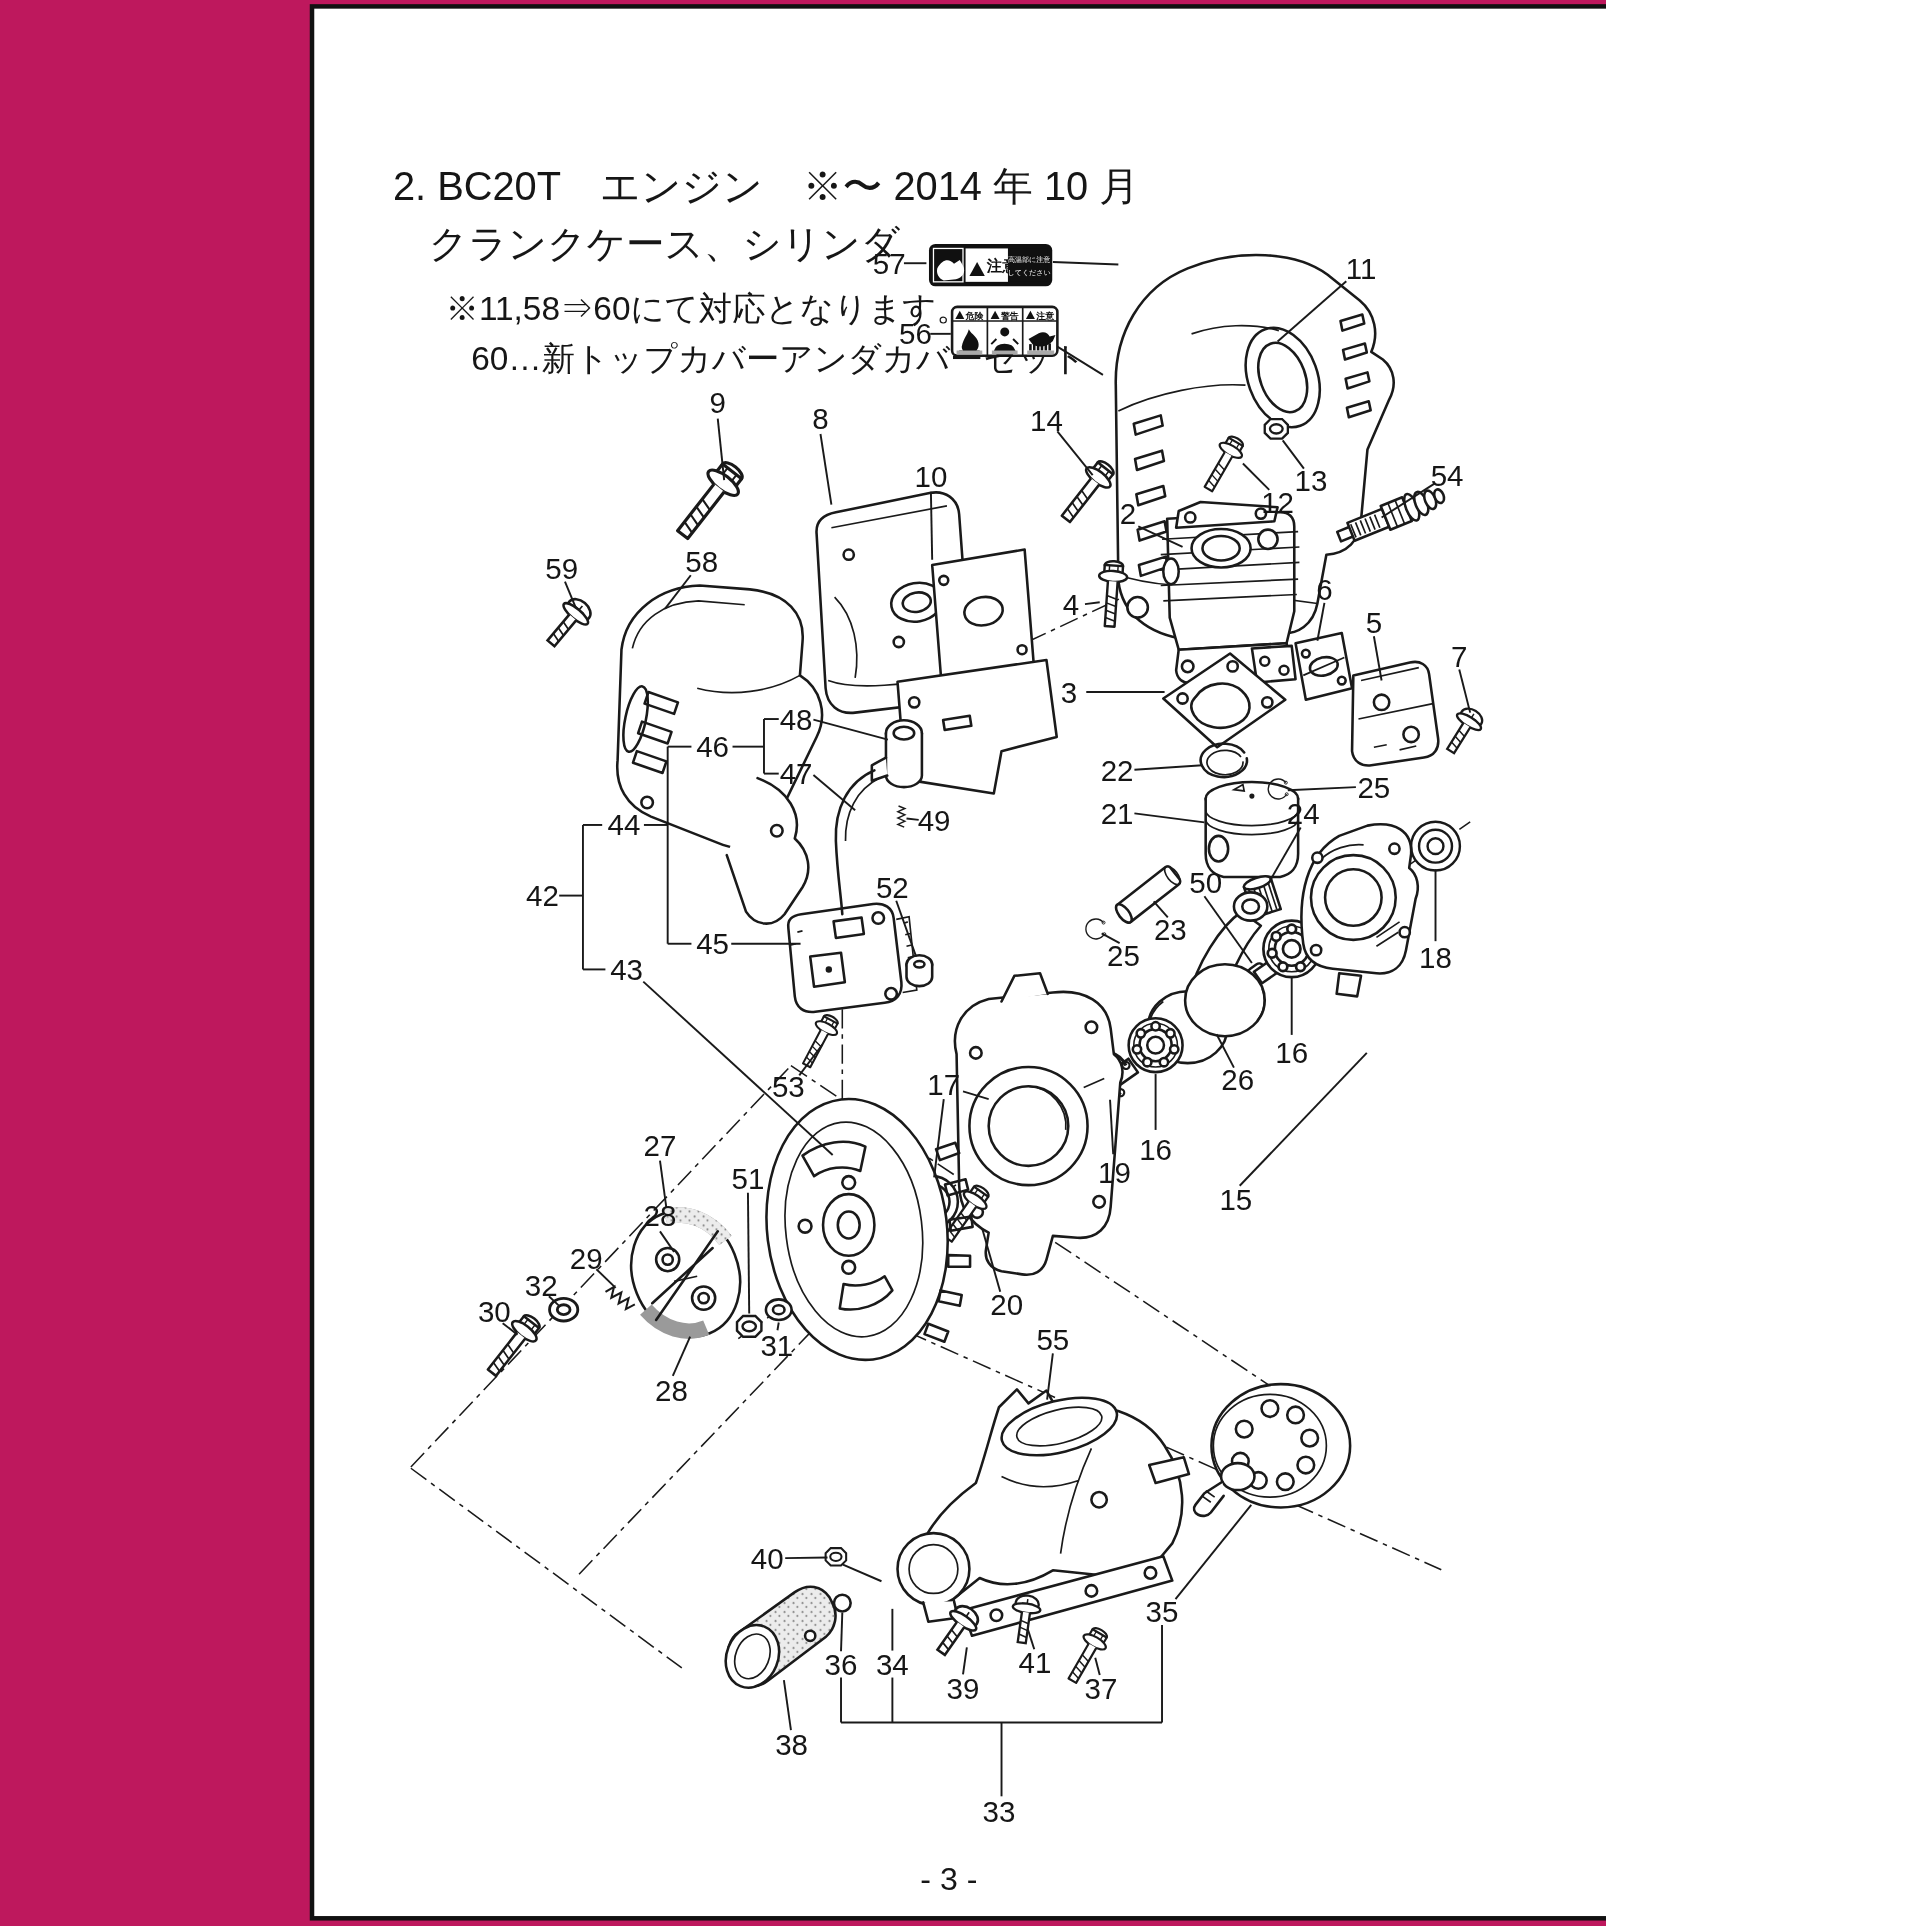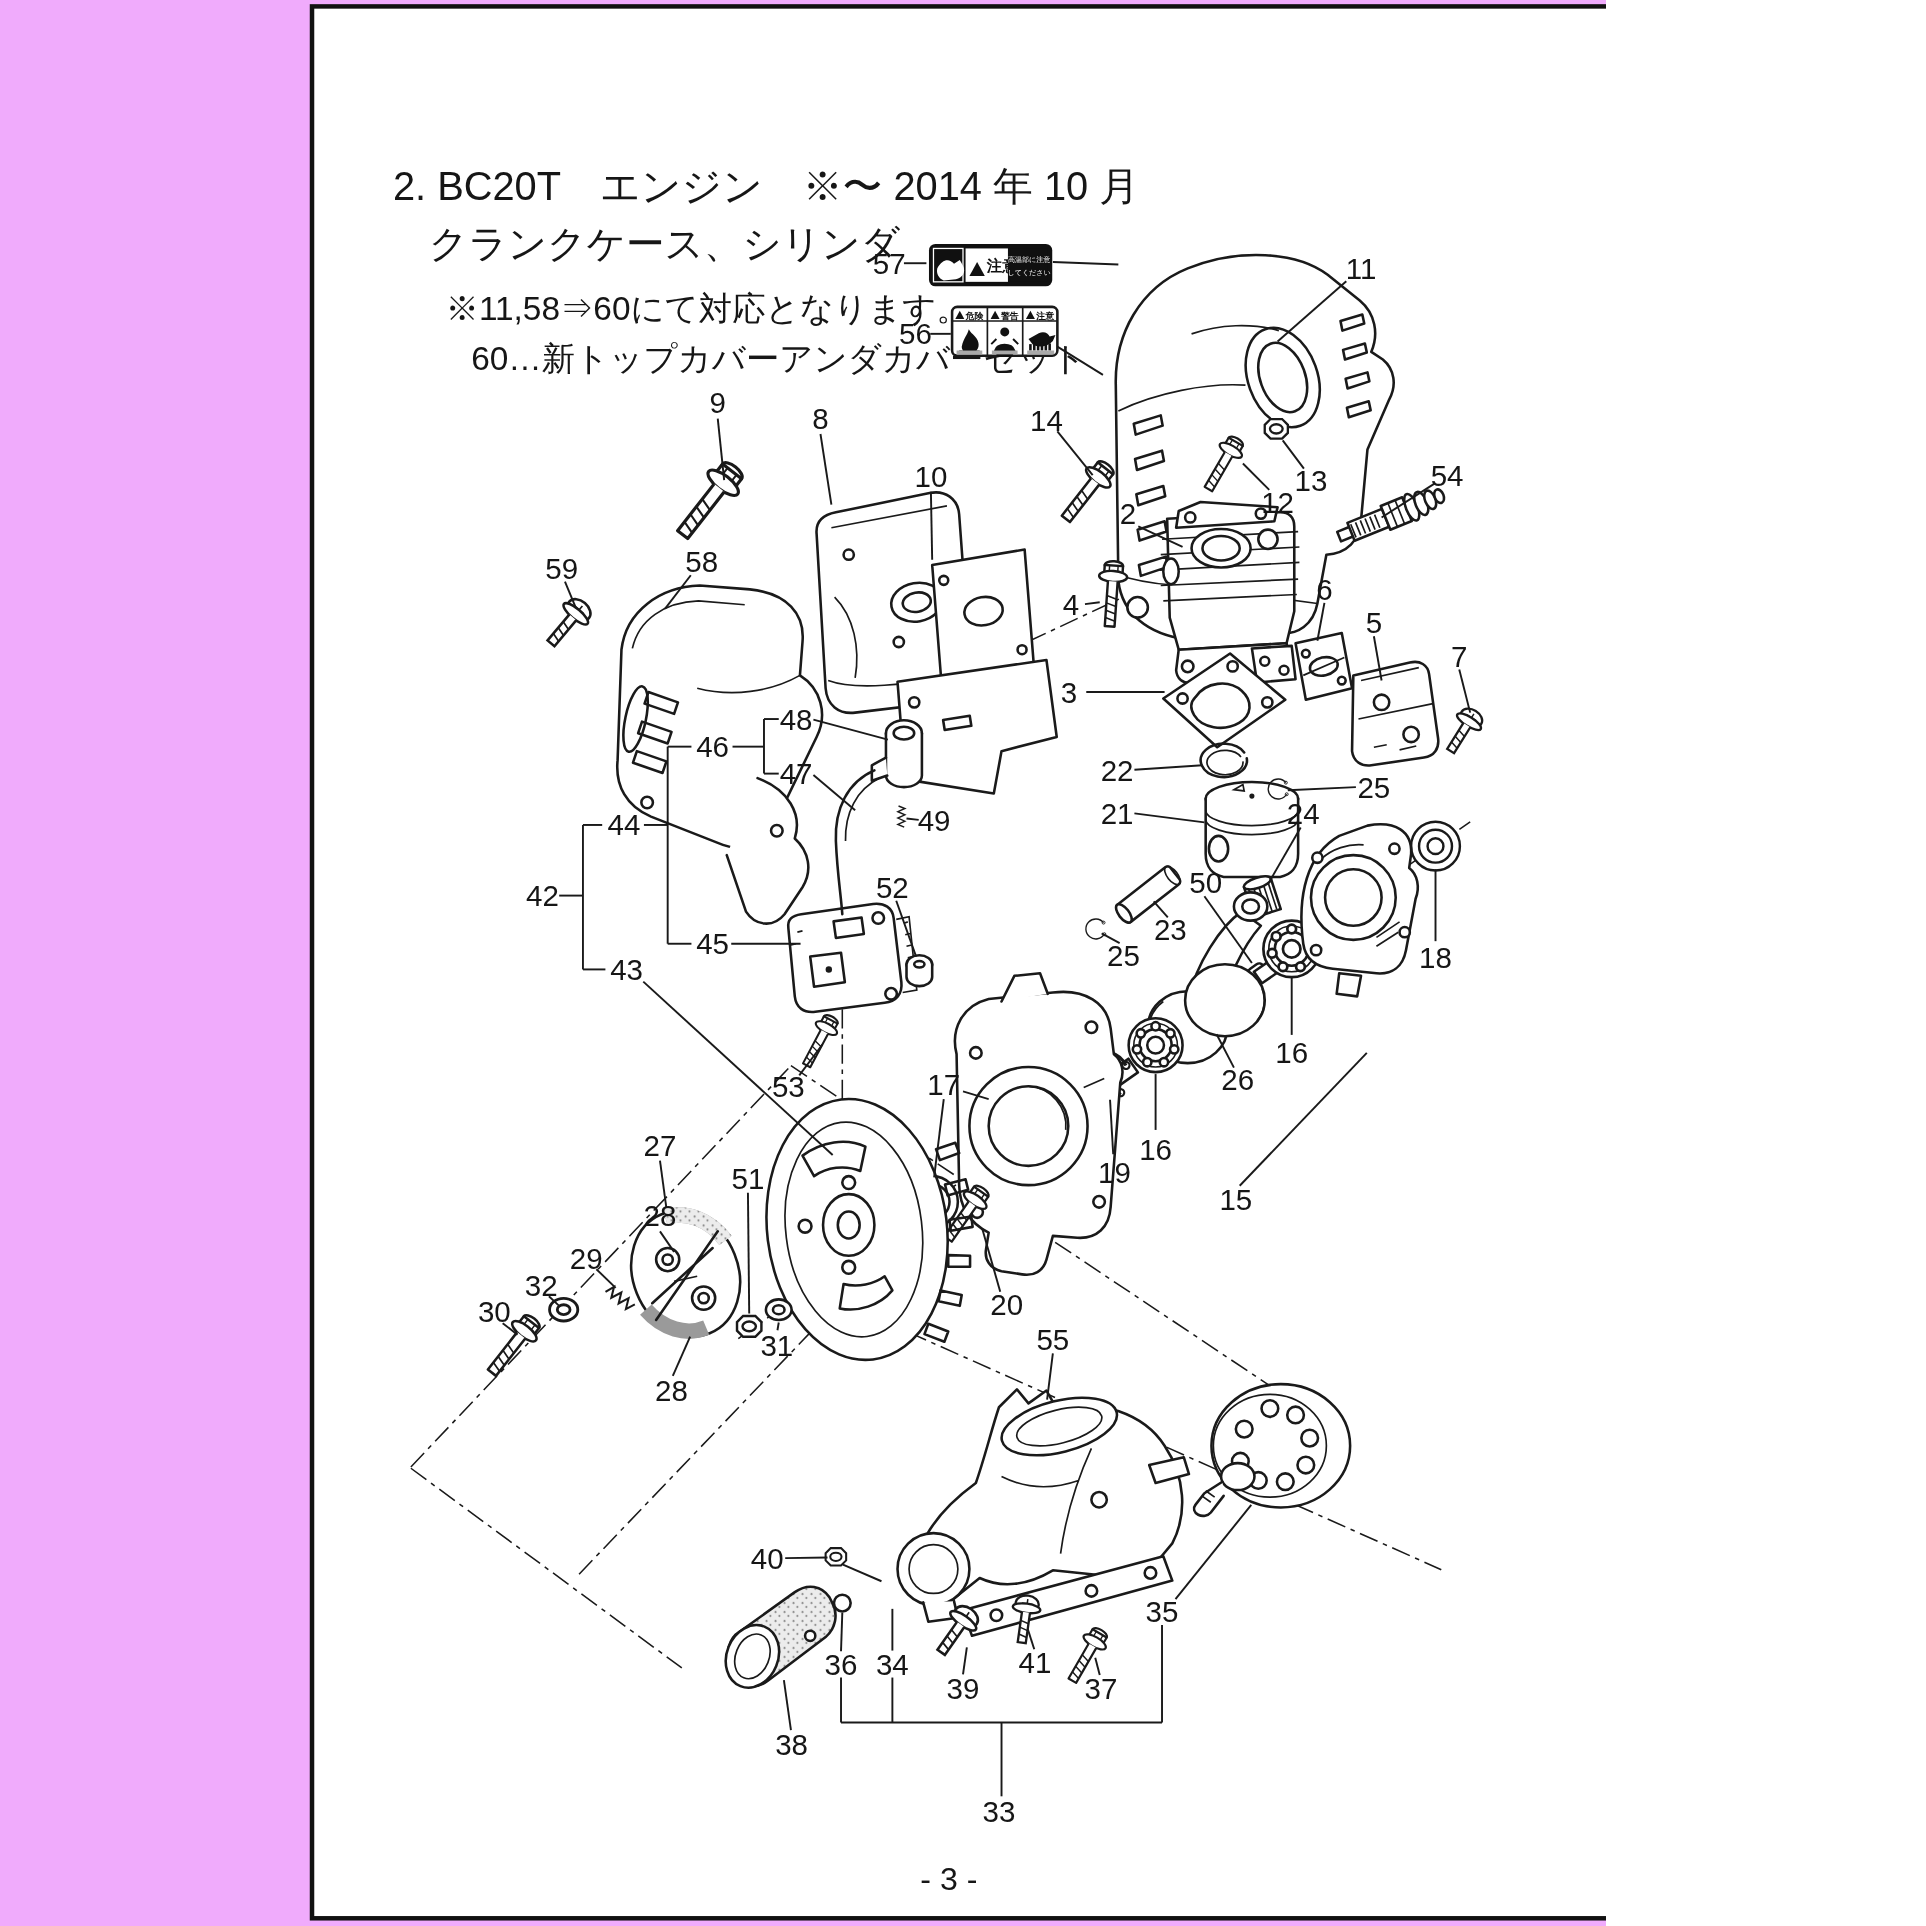--- a/index.html
+++ b/index.html
@@ -1,16 +1,16 @@
 <!DOCTYPE html>
 <html style="font-size:10.3px"><head>
 <meta charset="utf-8">
 <style>
   html,body{margin:0;padding:0;background:#ffffff;}
-  .canvas{position:relative;width:1606px;height:1926px;background:#f0abfc;overflow:hidden;
+  .canvas{position:relative;width:1606px;height:1926px;background:#be185d;overflow:hidden;
           font-family:"Liberation Sans", sans-serif;}
   svg{position:absolute;left:0;top:0;}
   .ink{stroke:#1a1a1a;fill:none;stroke-width:4;stroke-linejoin:round;stroke-linecap:round;}
   .inkf{stroke:#1a1a1a;fill:#ffffff;stroke-width:4;stroke-linejoin:round;stroke-linecap:round;}
   .thin{stroke:#1a1a1a;fill:none;stroke-width:2.6;}
   .lead{stroke:#1a1a1a;fill:none;stroke-width:3;}
   .phantom{stroke:#1a1a1a;fill:none;stroke-width:2.4;stroke-dasharray:30 9 7 9;}
   .lbl{font-family:"Liberation Sans", sans-serif;font-size:46px;fill:#161616;}
   .ttl{font-family:"Liberation Sans", sans-serif;fill:#161616;}
   .wsmall{font-family:"Liberation Sans", sans-serif;fill:#ffffff;}

